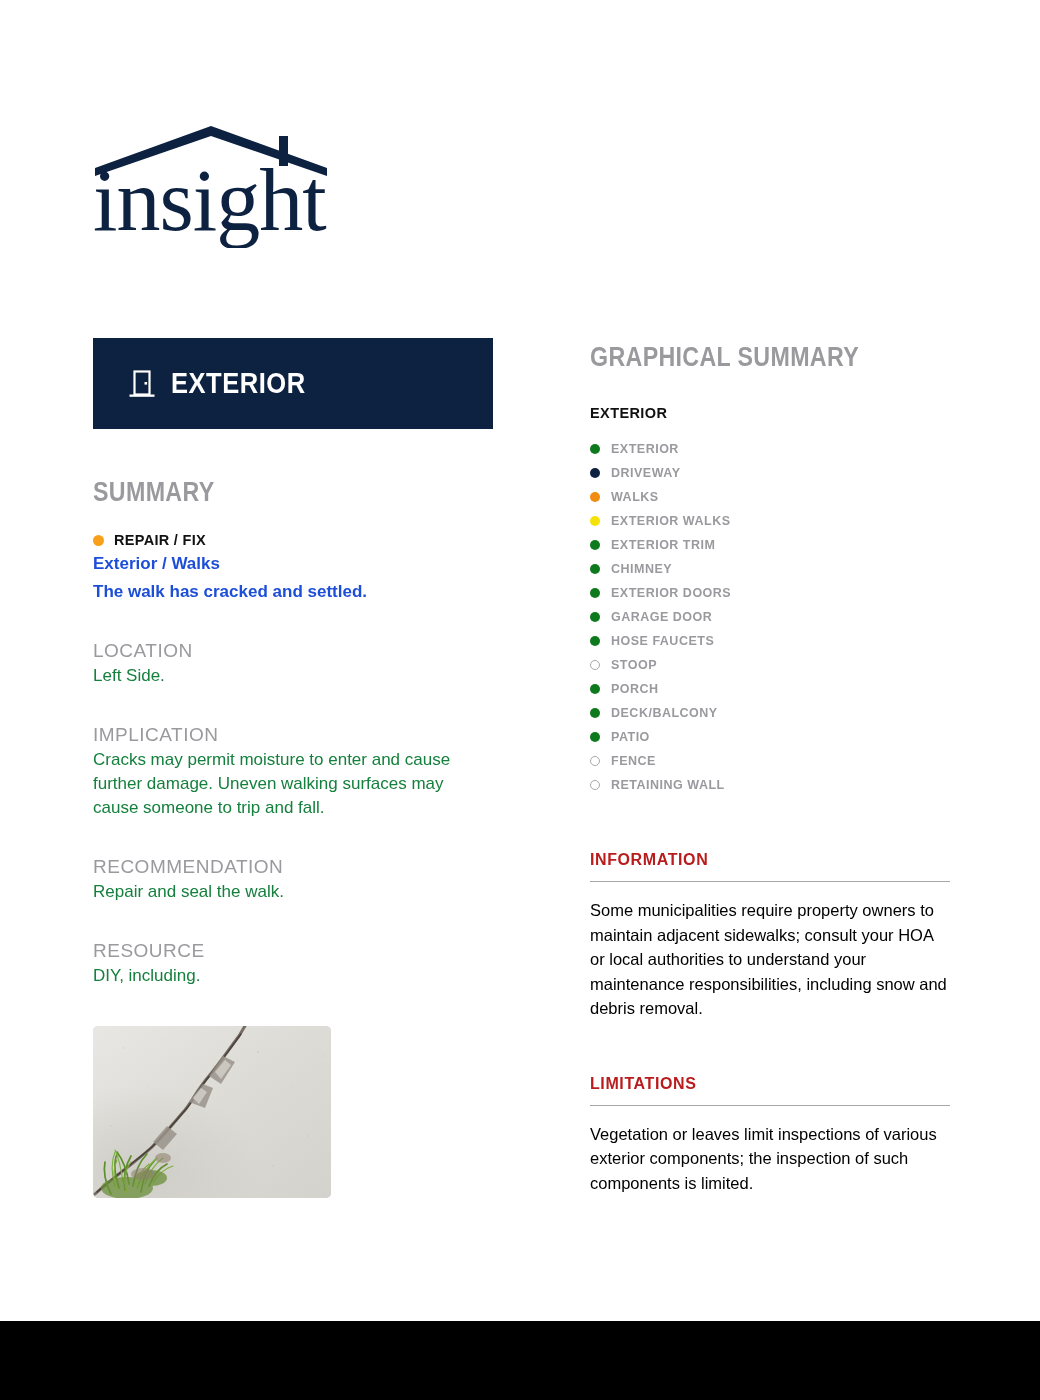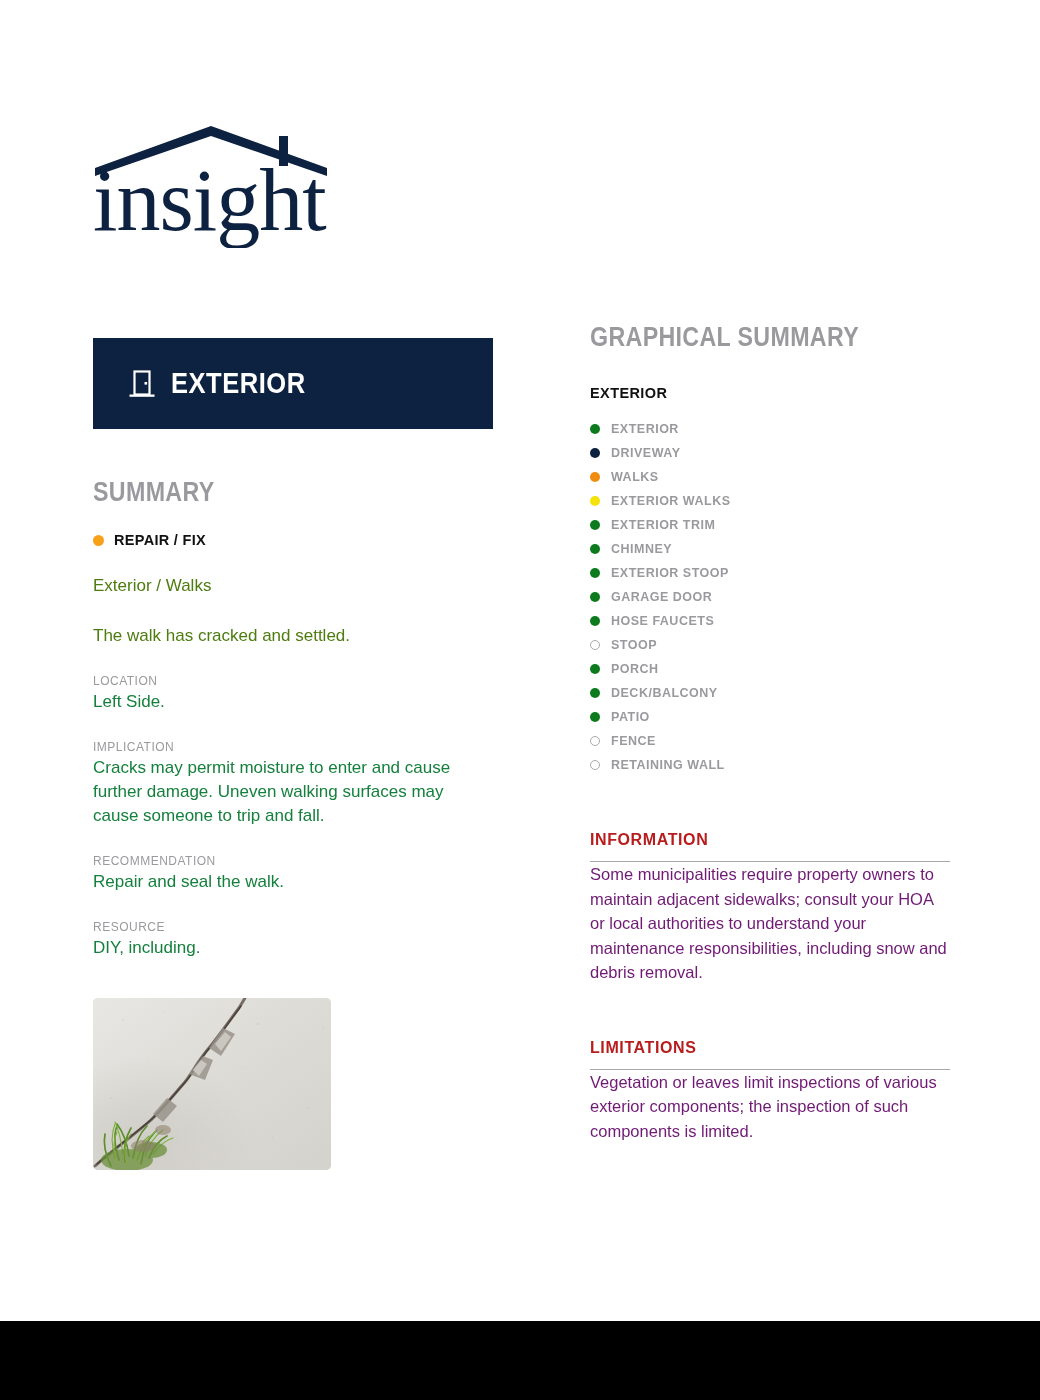--- a/index.html
+++ b/index.html
@@ -28,21 +28,21 @@
   
   #left-col {
     position: absolute;
     left: 93px;
     top: 338px;
     width: 400px;
   }
   #right-col {
     position: absolute;
     left: 590px;
-    top: 322px;
+    top: 342px;
     width: 360px;
   }
 
   
   #section-banner {
     background: #0d2240;
     width: 400px;
     height: 91px;
     display: flex;
     align-items: center;
@@ -87,30 +87,31 @@
     flex: 0 0 auto;
   }
   #finding-flag-label {
     font-size: 14.5px;
     font-weight: bold;
     color: #111111;
     letter-spacing: 0.3px;
   }
   .body-text {
     font-size: 17px;
-    color: #4d7c0f;
+    color: #1d4ed8;
     line-height: 24px;
-    margin-top: 26px;
+    margin-top: 4px;
+    font-weight: bold;
   }
   .field-label {
-    font-size: 12px;
+    font-size: 19px;
     color: #9a9a9e;
     font-weight: normal;
     letter-spacing: 0.5px;
-    margin-top: 26px;
+    margin-top: 36px;
   }
   .field-value {
     font-size: 17px;
     color: #15803d;
     line-height: 24px;
     margin-top: 2px;
   }
 
   
   #finding-photo {
@@ -167,22 +168,23 @@
     letter-spacing: 0.6px;
   }
   .info-rule {
     border: 0;
     border-top: 1.5px solid #a8a8ac;
     margin: 12px 0 0 0;
     width: 360px;
   }
   .info-text {
     font-size: 16.5px;
-    color: #701a75;
+    color: #000000;
     line-height: 24.5px;
+    margin-top: 16px;
   }
 
   
   #bottom-bar {
     position: absolute;
     left: 0;
     top: 1321px;
     width: 1040px;
     height: 79px;
     background: #000000;
@@ -341,21 +343,21 @@
       <li class="component-row">
         <span class="comp-dot" style="background: rgb(14, 122, 30);"></span>
         <span class="comp-label">EXTERIOR TRIM</span>
       </li>
       <li class="component-row">
         <span class="comp-dot" style="background: rgb(14, 122, 30);"></span>
         <span class="comp-label">CHIMNEY</span>
       </li>
       <li class="component-row">
         <span class="comp-dot" style="background: rgb(14, 122, 30);"></span>
-        <span class="comp-label">EXTERIOR STOOP</span>
+        <span class="comp-label">EXTERIOR DOORS</span>
       </li>
       <li class="component-row">
         <span class="comp-dot" style="background: rgb(14, 122, 30);"></span>
         <span class="comp-label">GARAGE DOOR</span>
       </li>
       <li class="component-row">
         <span class="comp-dot" style="background: rgb(14, 122, 30);"></span>
         <span class="comp-label">HOSE FAUCETS</span>
       </li>
       <li class="component-row">

